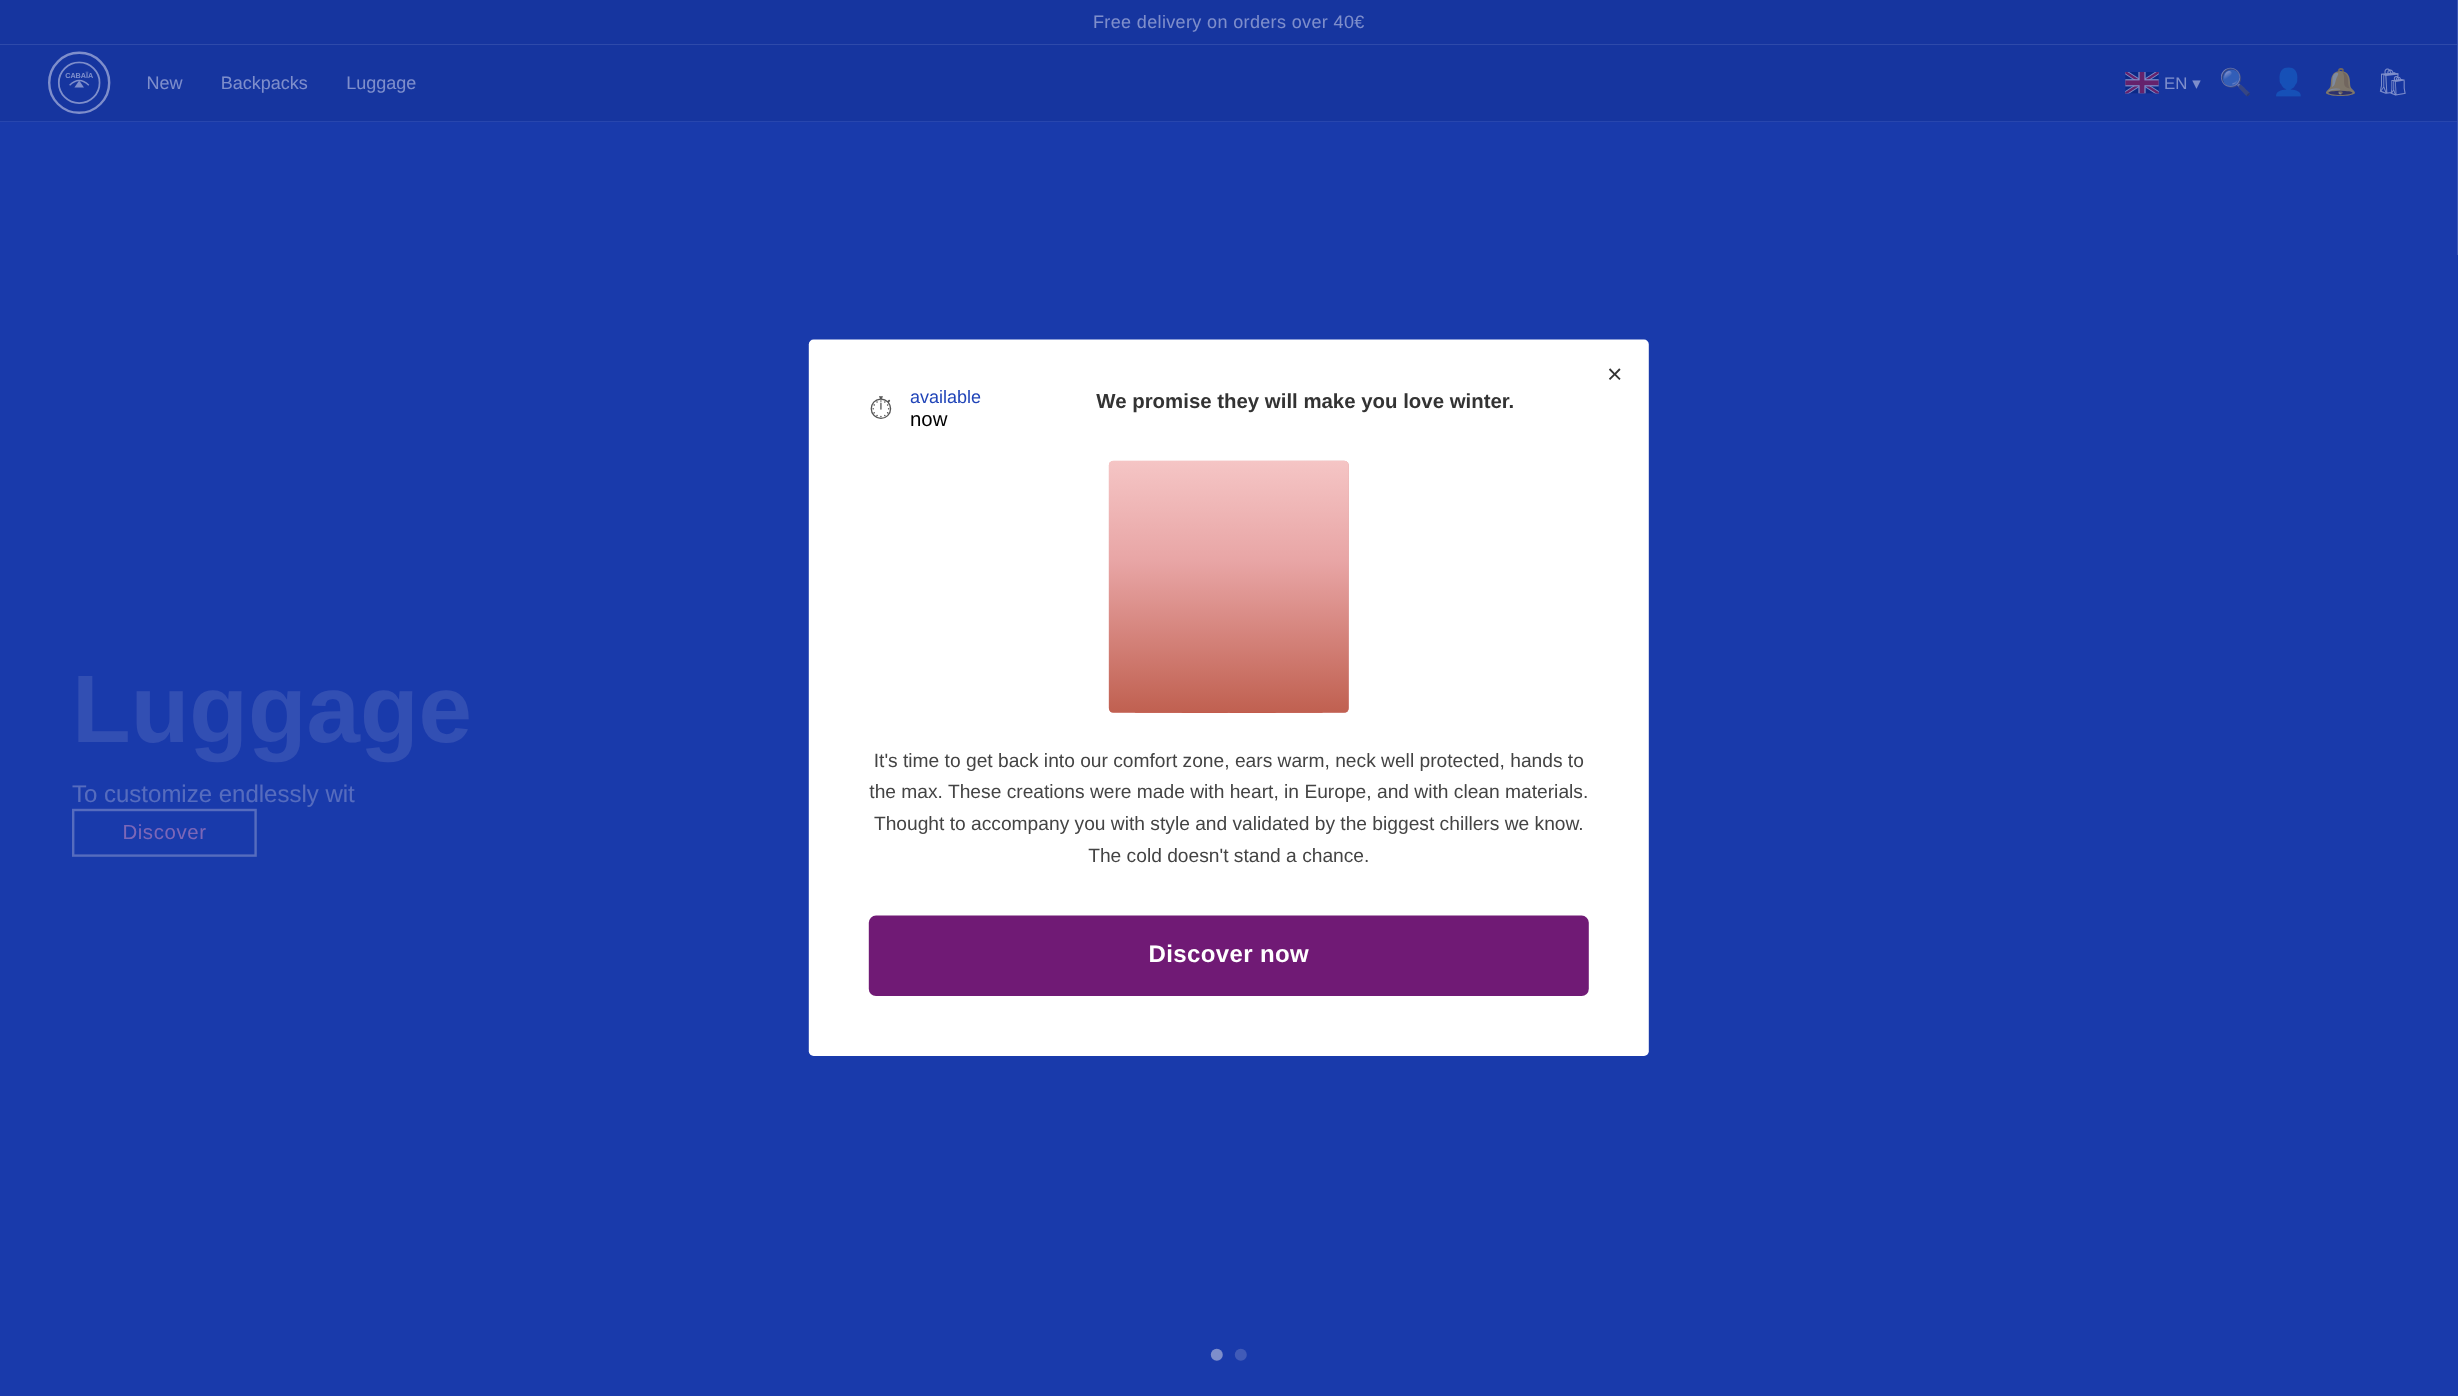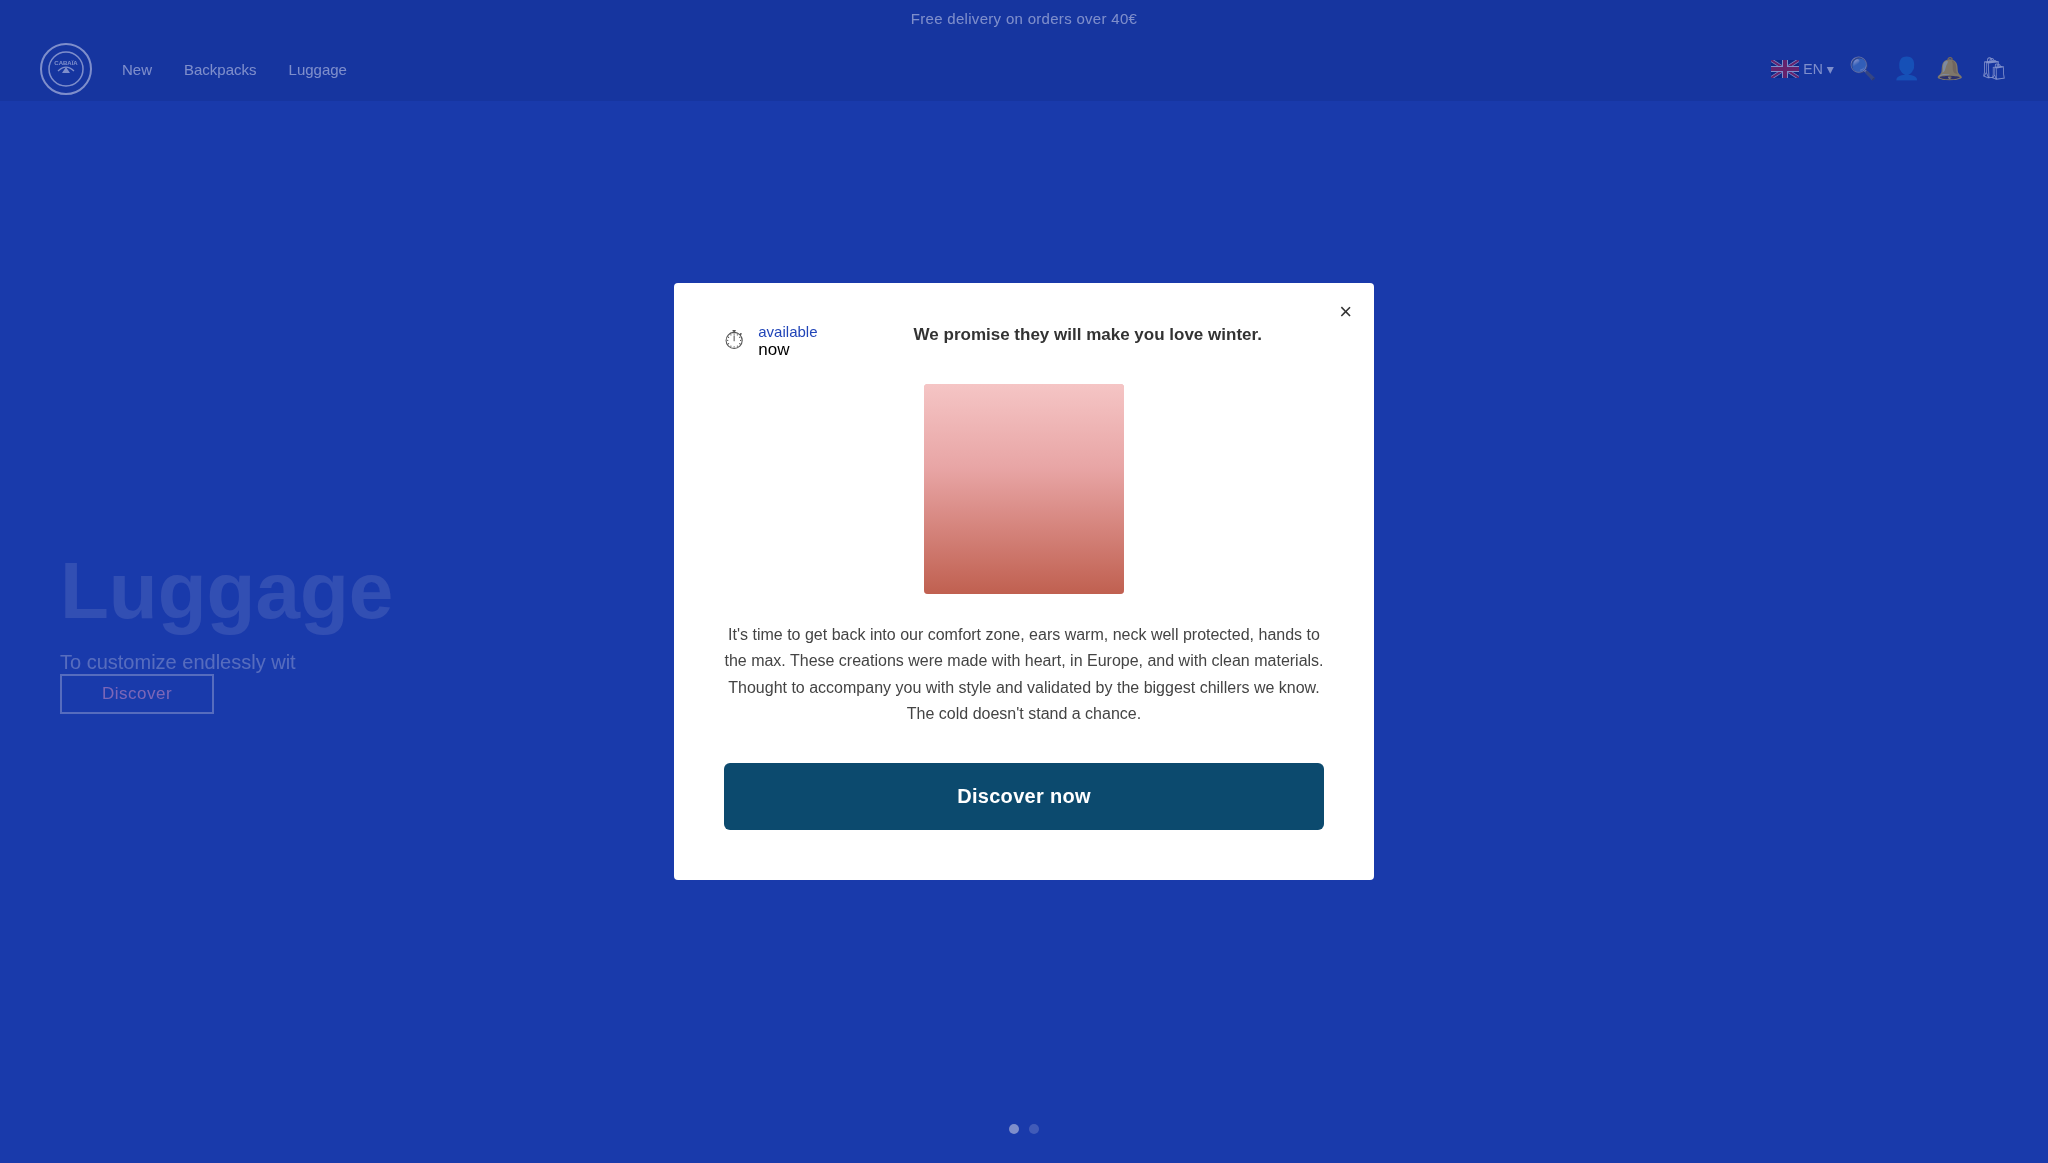--- a/index.html
+++ b/index.html
@@ -207,21 +207,21 @@
     .modal-description {
       text-align: center;
       font-size: 16px;
       color: #444;
       line-height: 1.65;
       margin-bottom: 36px;
     }
     .modal-cta {
       display: block;
       width: 100%;
-      background: #0c4a6e;
+      background: #701a75;
       color: white;
       border: none;
       border-radius: 6px;
       font-size: 20px;
       font-weight: 600;
       padding: 22px 0;
       cursor: pointer;
       letter-spacing: 0.3px;
     }
 

